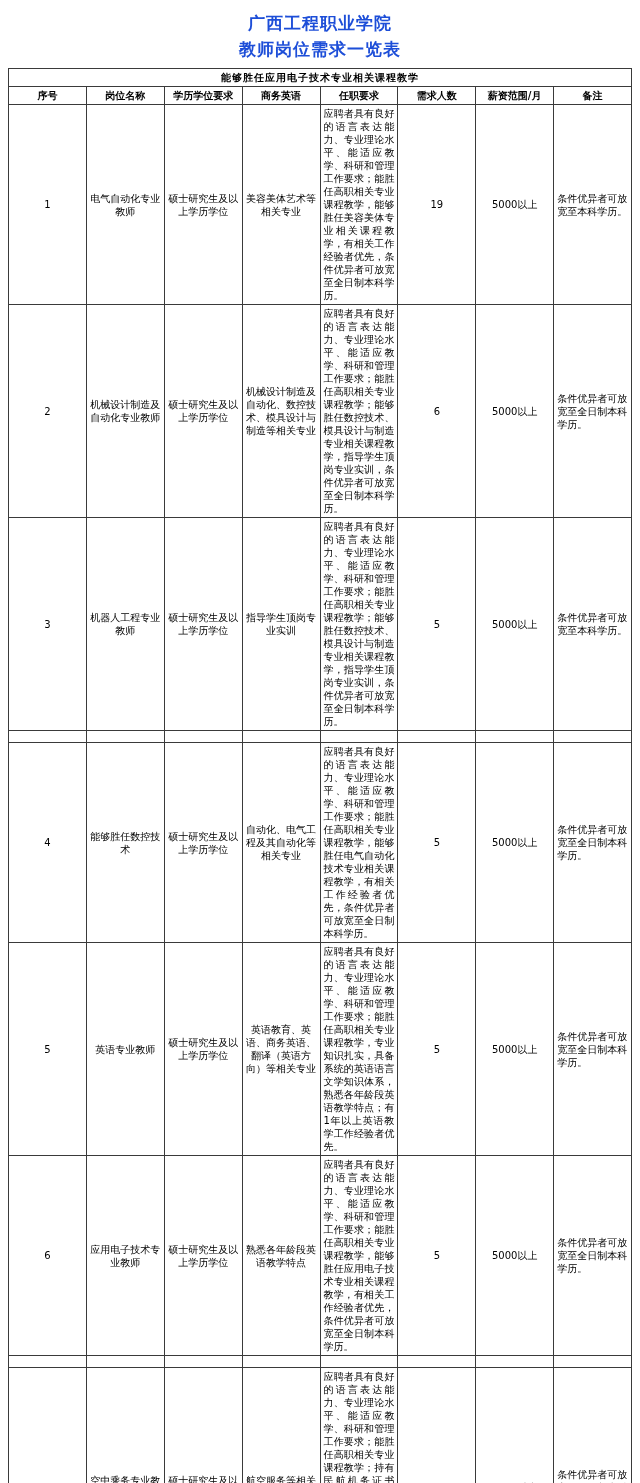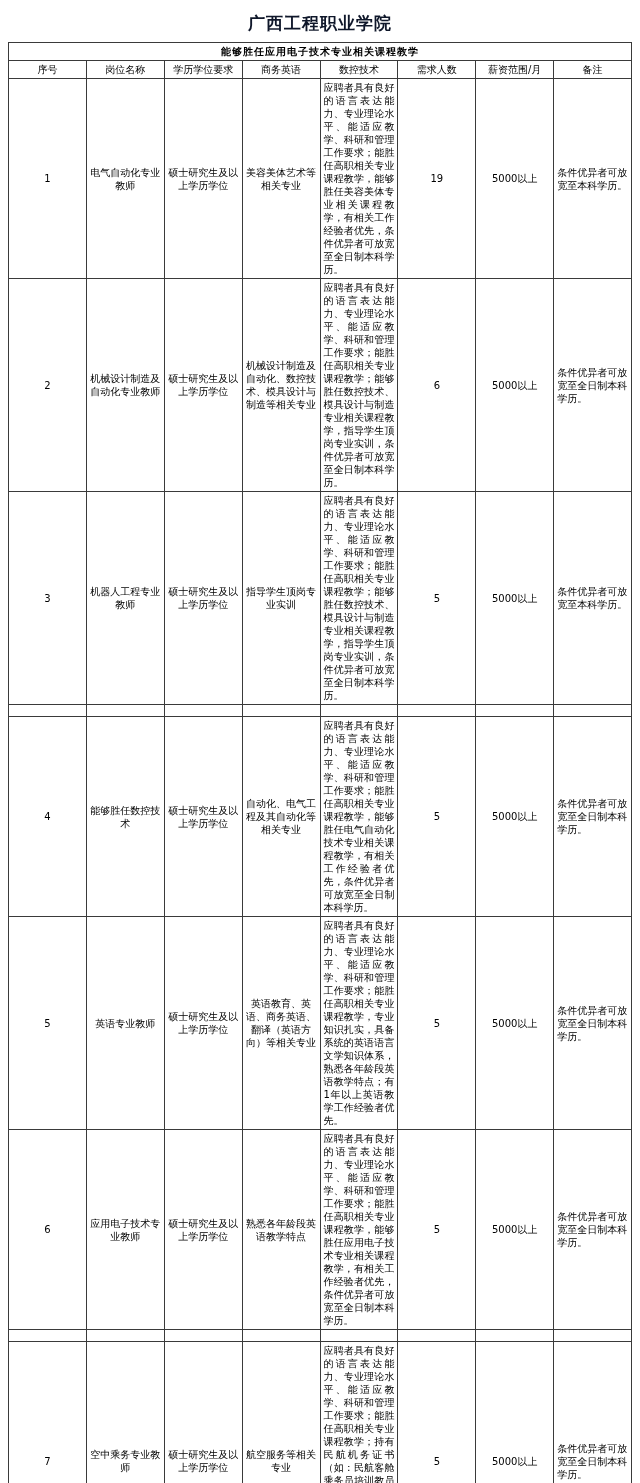--- a/index.html
+++ b/index.html
@@ -12,21 +12,21 @@
     font-family: "DejaVu Sans", "Liberation Sans", sans-serif;
     color: #000;
   }
   .page {
     width: 640px;
     box-sizing: border-box;
     padding: 10px 8px 6px 8px;
   }
   .doc-title {
     text-align: center;
-    color: #0f172a;
+    color: #1d4ed8;
     font-weight: bold;
     font-size: 17px;
     line-height: 26px;
     letter-spacing: 1px;
     font-family: "DejaVu Sans", "Liberation Sans", sans-serif;
   }
   .doc-title .l2 { display: block; }
   table.main {
     border-collapse: collapse;
     width: 624px;
@@ -43,21 +43,21 @@
   .tbl-caption {
     text-align: center;
     font-size: 13px;
     font-weight: bold;
     letter-spacing: 1px;
     padding: 4px 2px;
   }
   .hdr td {
     text-align: center;
     font-size: 10.5px;
-    font-weight: normal;
+    font-weight: bold;
     line-height: 13px;
     padding: 4px 2px;
   }
   .c-idx   { width: 22px;  text-align: center; }
   .c-post  { width: 44px;  text-align: center; }
   .c-edu   { width: 50px;  text-align: center; }
   .c-major { width: 78px;  text-align: center; }
   .c-req   { width: 252px; text-align: left; }
   .c-num   { width: 34px;  text-align: center; }
   .c-sal   { width: 56px;  text-align: center; }
@@ -79,33 +79,34 @@
     padding: 0;
   }
 </style>
 </head>
 <body>
 
 <div class="page">
 
   <div class="doc-title">
     <span class="l1">广西工程职业学院</span>
+    <span class="l2">教师岗位需求一览表</span>
   </div>
 
   <table class="main">
     <tbody>
       <tr>
         <td class="tbl-caption" colspan="8">能够胜任应用电子技术专业相关课程教学</td>
       </tr>
       <tr class="hdr">
         <td class="c-idx">序号</td>
         <td class="c-post">岗位名称</td>
         <td class="c-edu">学历学位要求</td>
         <td class="c-major">商务英语</td>
-        <td class="c-req">数控技术</td>
+        <td class="c-req">任职要求</td>
         <td class="c-num">需求人数</td>
         <td class="c-sal">薪资范围/月</td>
         <td class="c-note">备注</td>
       </tr>
 
       <tr>
         <td class="c-idx cell-center">1</td>
         <td class="c-post cell-center">电气自动化专业教师</td>
         <td class="c-edu cell-center">硕士研究生及以上学历学位</td>
         <td class="c-major cell-center">美容美体艺术等相关专业</td>

